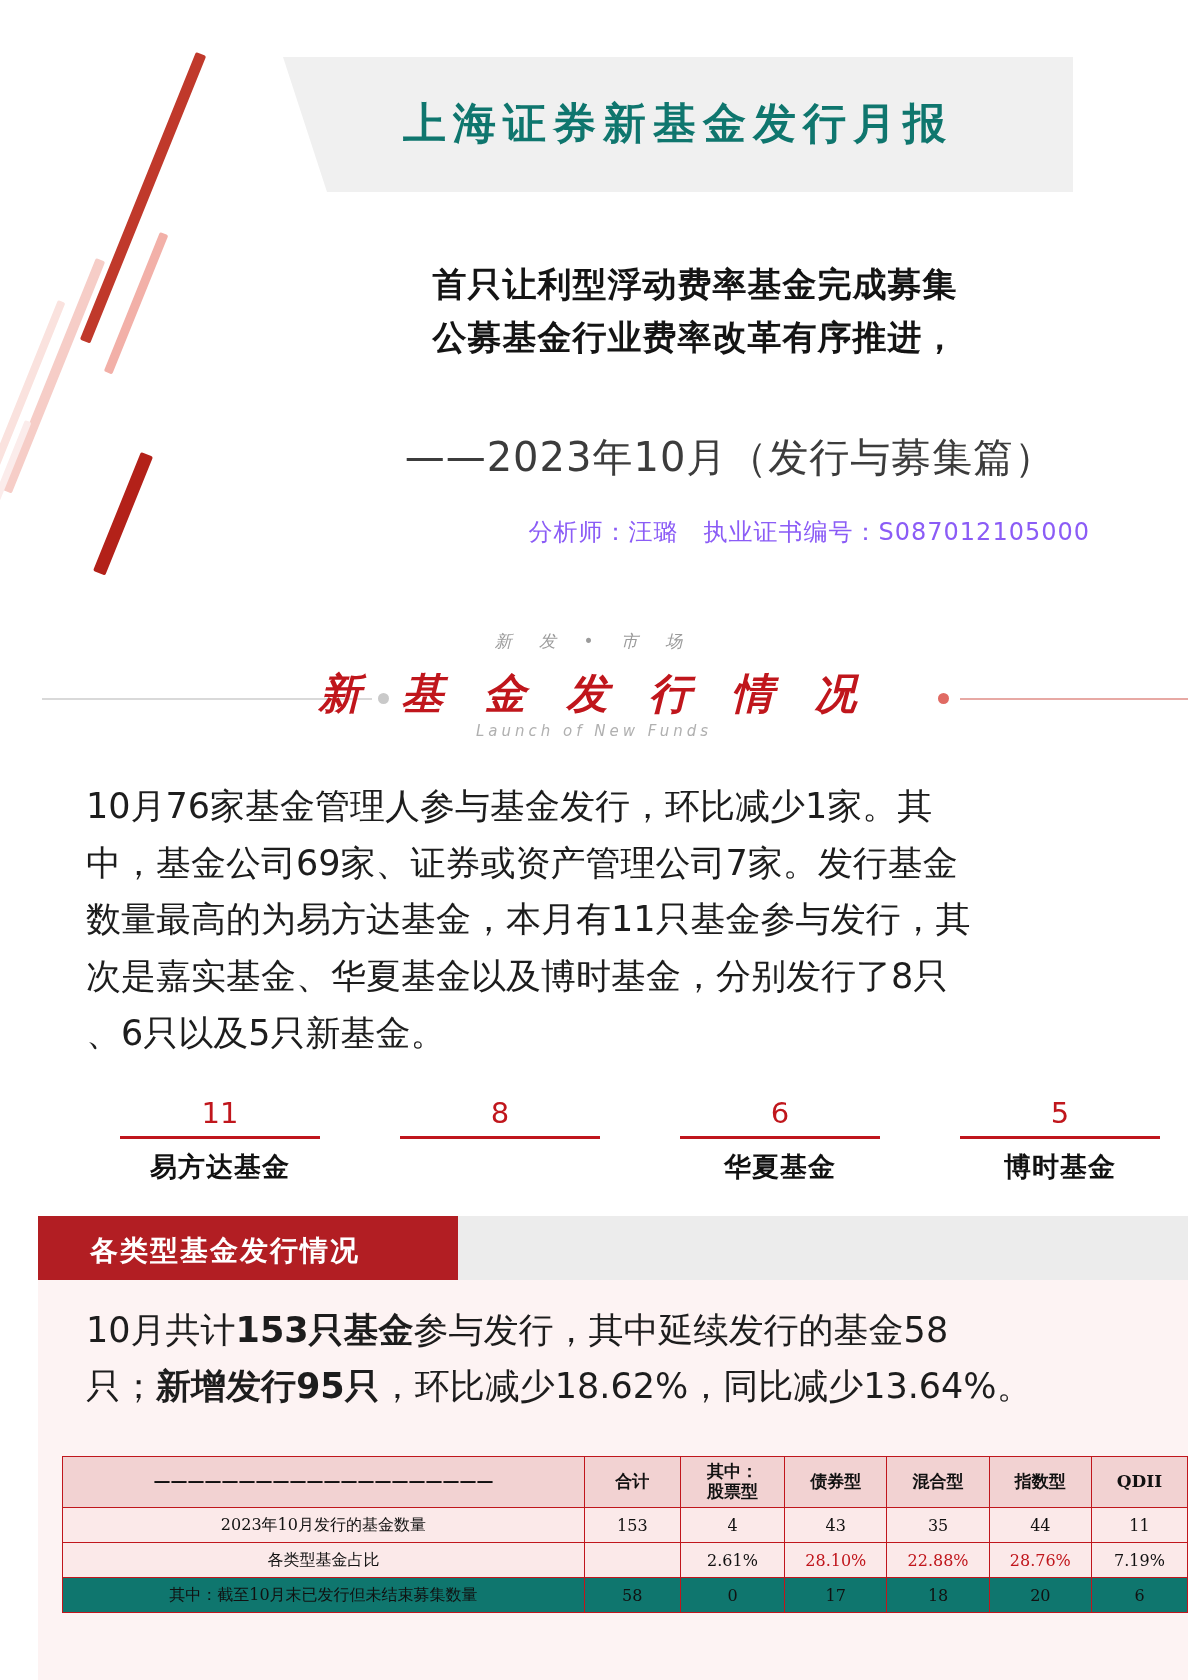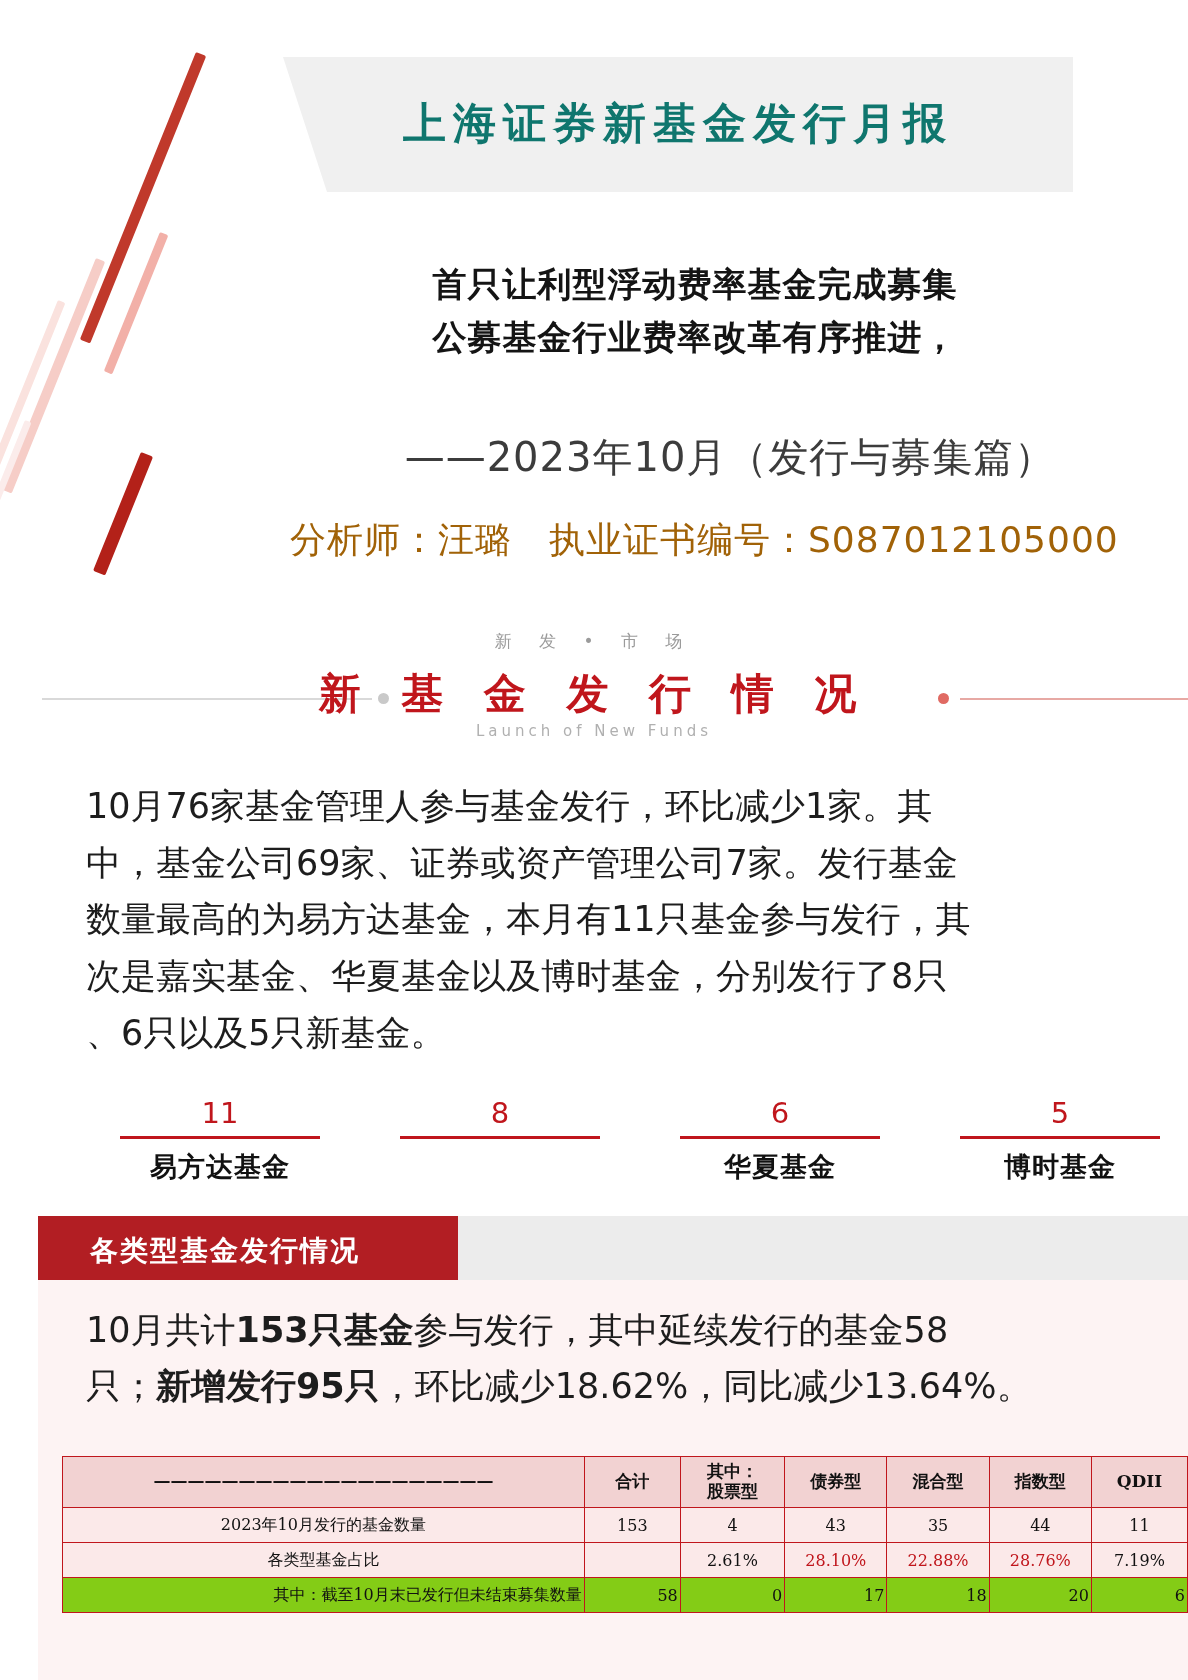--- a/index.html
+++ b/index.html
@@ -84,33 +84,34 @@
     color: #3c3c3c;
     letter-spacing: 1px;
     white-space: nowrap;
   }
   .analyst {
     position: absolute;
     left: 290px;
     top: 516px;
     width: 800px;
     text-align: right;
-    font-size: 36px;
-    color: #a16207;
+    font-size: 24px;
+    color: #8b5cf6;
     letter-spacing: 1px;
     white-space: nowrap;
   }
 
   
   .section-head {
     position: absolute;
     left: 0;
     top: 628px;
     width: 1188px;
     height: 120px;
+    font-style: italic;
   }
   .sec-kicker {
     position: absolute;
     left: 0; top: 2px;
     width: 1188px;
     text-align: center;
     font-size: 17px;
     letter-spacing: 11px;
     color: #9b9b9b;
   }
@@ -276,21 +277,21 @@
     background: #f2d2d2;
     font-weight: bold;
     font-size: 17px;
     height: 44px;
     line-height: 1.15;
   }
   .tbl tbody td {
     height: 28px;
   }
   .row-pink td { background: #fbe9e9; }
-  .row-white td { background: #84cc16; text-align: right; }
+  .row-white td { background: #0f766e; }
   .pct td { color: #c0161c; }
   .pct td.first { color: #111; }
   col.c0 { width: 500px; }
   col.c1 { width: 92px; }
   col.c2 { width: 100px; }
   col.c3 { width: 98px; }
   col.c4 { width: 98px; }
   col.c5 { width: 98px; }
   col.c6 { width: 92px; }
 </style>

